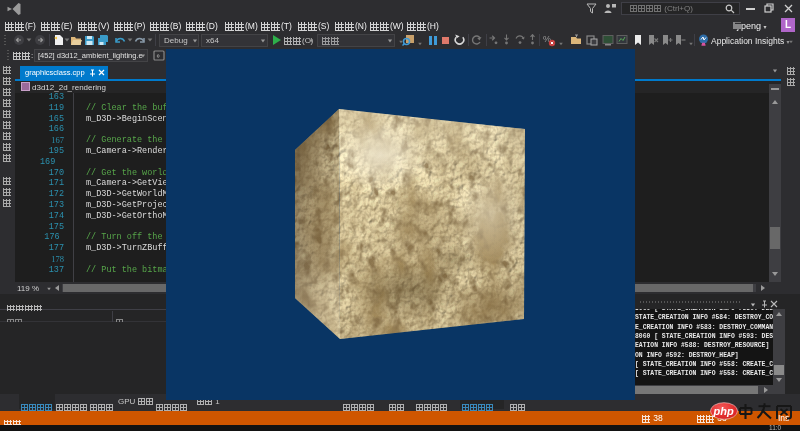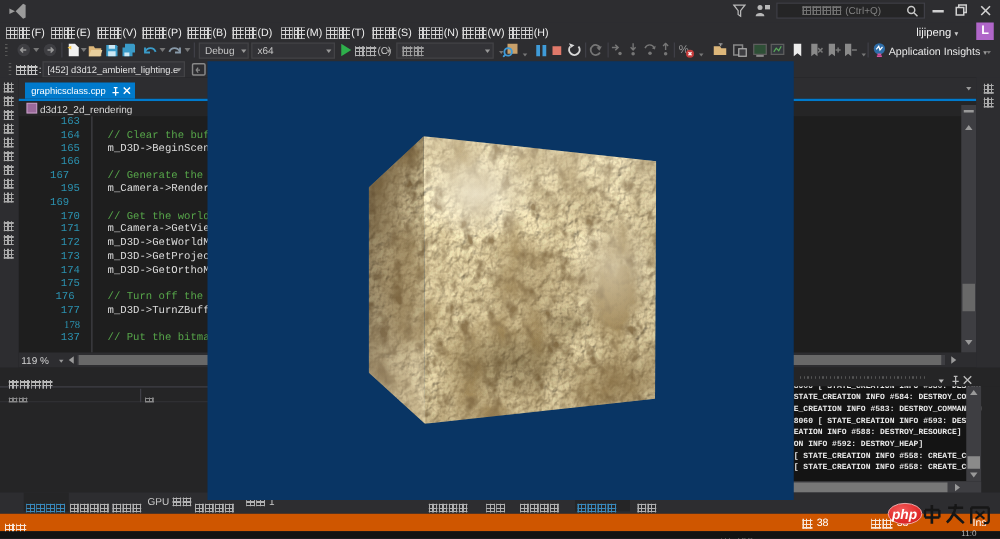--- a/index.html
+++ b/index.html
@@ -17,21 +17,21 @@
       <path d="M11.5 1 L5.5 7 L11.5 13 L13.5 12 V2 Z" fill="#9b9b9b"></path>
     </svg>
 <svg class="ab" style="left:586px;top:3px" width="11" height="11" viewBox="0 0 11 11">
       <path d="M1 1 H10 L6.5 5.5 V10 L4.5 8.5 V5.5 Z" fill="none" stroke="#b8b8b8" stroke-width="1"></path>
     </svg>
 <svg class="ab" style="left:604px;top:3px" width="12" height="11" viewBox="0 0 12 11">
       <circle cx="4" cy="3" r="2" fill="#b8b8b8"></circle>
       <path d="M0.5 10 C0.5 6.5 7.5 6.5 7.5 10 Z" fill="#b8b8b8"></path>
       <rect x="8" y="1" width="4" height="3.5" fill="#b8b8b8"></rect>
     </svg>
-<div class="ab" style="left:621px;top:2px;width:119px;height:13px;background:#252526;border:1px solid #3f3f46;color:#808080;font-size:8px;line-height:11px;padding-left:20px;white-space:nowrap"><i class="z" style="width:7px;height:7px"></i><i class="z" style="width:7px;height:7px"></i><i class="z" style="width:7px;height:7px"></i><i class="z" style="width:7px;height:7px"></i> (Ctrl+Q)</div>
+<div class="ab" style="left:621px;top:2px;width:119px;height:13px;background:#252526;border:1px solid #3f3f46;color:#808080;font-size:8px;line-height:11px;padding-left:8px;white-space:nowrap"><i class="z" style="width:7px;height:7px"></i><i class="z" style="width:7px;height:7px"></i><i class="z" style="width:7px;height:7px"></i><i class="z" style="width:7px;height:7px"></i> (Ctrl+Q)</div>
 <svg class="ab" style="left:725px;top:4px" width="10" height="10" viewBox="0 0 10 10">
       <circle cx="4" cy="4" r="2.8" fill="none" stroke="#c8c8c8" stroke-width="1.2"></circle>
       <line x1="6.2" y1="6.2" x2="9" y2="9" stroke="#c8c8c8" stroke-width="1.2"></line>
     </svg>
 <div class="ab" style="left:746px;top:8px;width:9px;height:1.5px;background:#d0d0d0"></div>
 <svg class="ab" style="left:764px;top:3px" width="10" height="10" viewBox="0 0 10 10">
       <rect x="1" y="3" width="6" height="6" fill="none" stroke="#d0d0d0" stroke-width="1.2"></rect>
       <path d="M3 3 V1 H9 V7 H7" fill="none" stroke="#d0d0d0" stroke-width="1.2"></path>
     </svg>
 <svg class="ab" style="left:784px;top:4px" width="9" height="9" viewBox="0 0 9 9">
@@ -224,24 +224,24 @@
     <path d="M1 1 L6 6 M6 1 L1 6" stroke="#fff" stroke-width="1.2"></path>
   </svg>
 <div class="ab" style="left:15px;top:79px;width:766px;height:2px;background:#007acc"></div>
 <div class="car" style="left:772px;top:69px;transform:scale(.7);border-top-color:#999"></div>
 <div class="ab" style="left:15px;top:81px;width:766px;height:12px;background:#252526"></div>
 <svg class="ab" style="left:21px;top:82px" width="9" height="9" viewBox="0 0 9 9">
     <rect x="0.5" y="0.5" width="8" height="8" fill="#9b6a9b" stroke="#c8a0c8" stroke-width="1"></rect>
   </svg>
 <div class="ab" style="left:32px;top:83px;font-size:8px;color:#d8d8d8">d3d12_2d_rendering</div>
 <div class="ab" style="left:40px;top:92.0px;width:24px;text-align:right;font-family:'Liberation Mono',monospace;font-size:8.5px;color:#2b91af">163</div>
-<div class="ab" style="left:40px;top:102.8px;width:24px;text-align:right;font-family:'Liberation Mono',monospace;font-size:8.5px;color:#2b91af">164</div>
+<div class="ab" style="left:40px;top:102.8px;width:24px;text-align:right;font-family:'Liberation Mono',monospace;font-size:8.5px;color:#2b91af">119</div>
 <div class="ab" style="left:40px;top:113.6px;width:24px;text-align:right;font-family:'Liberation Mono',monospace;font-size:8.5px;color:#2b91af">165</div>
 <div class="ab" style="left:40px;top:124.4px;width:24px;text-align:right;font-family:'Liberation Mono',monospace;font-size:8.5px;color:#2b91af">166</div>
-<div class="ab" style="left:40px;top:135.2px;width:24px;text-align:left;font-family:Liberation Mono, monospace;font-size:8.5px;color:#2b91af">167</div>
+<div class="ab" style="left:40px;top:135.2px;width:24px;text-align:right;font-family:Liberation Serif, serif;font-size:8.5px;color:#2b91af">167</div>
 <div class="ab" style="left:40px;top:146.0px;width:24px;text-align:right;font-family:'Liberation Mono',monospace;font-size:8.5px;color:#2b91af">195</div>
 <div class="ab" style="left:40px;top:156.8px;width:24px;text-align:left;font-family:'Liberation Mono',monospace;font-size:8.5px;color:#2b91af">169</div>
 <div class="ab" style="left:40px;top:167.6px;width:24px;text-align:right;font-family:'Liberation Mono',monospace;font-size:8.5px;color:#2b91af">170</div>
 <div class="ab" style="left:40px;top:178.4px;width:24px;text-align:right;font-family:'Liberation Mono',monospace;font-size:8.5px;color:#2b91af">171</div>
 <div class="ab" style="left:40px;top:189.2px;width:24px;text-align:right;font-family:'Liberation Mono',monospace;font-size:8.5px;color:#2b91af">172</div>
 <div class="ab" style="left:40px;top:200.0px;width:24px;text-align:right;font-family:'Liberation Mono',monospace;font-size:8.5px;color:#2b91af">173</div>
 <div class="ab" style="left:40px;top:210.8px;width:24px;text-align:right;font-family:'Liberation Mono',monospace;font-size:8.5px;color:#2b91af">174</div>
 <div class="ab" style="left:40px;top:221.6px;width:24px;text-align:right;font-family:'Liberation Mono',monospace;font-size:8.5px;color:#2b91af">175</div>
 <div class="ab" style="left:40px;top:232.4px;width:24px;text-align:center;font-family:'Liberation Mono',monospace;font-size:8.5px;color:#2b91af">176</div>
 <div class="ab" style="left:40px;top:243.2px;width:24px;text-align:right;font-family:'Liberation Mono',monospace;font-size:8.5px;color:#2b91af">177</div>

